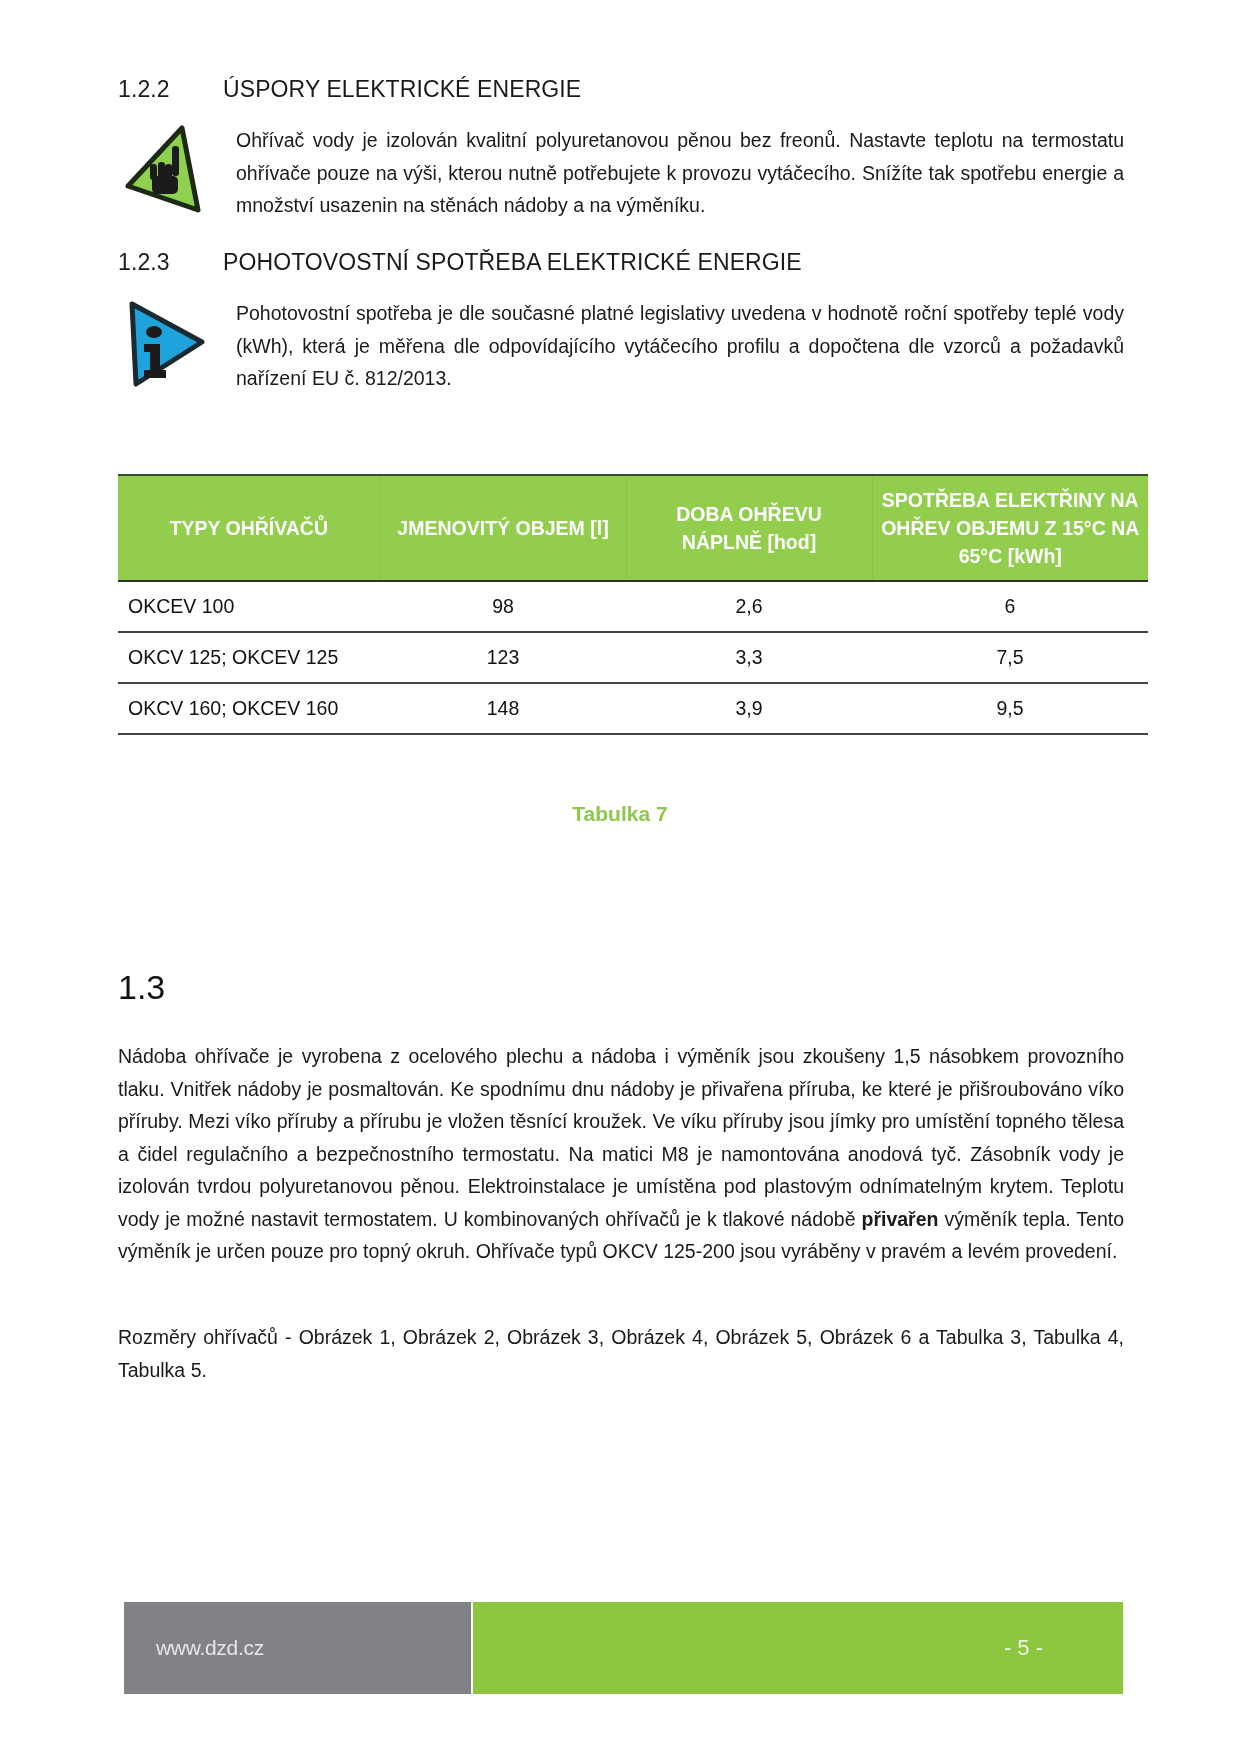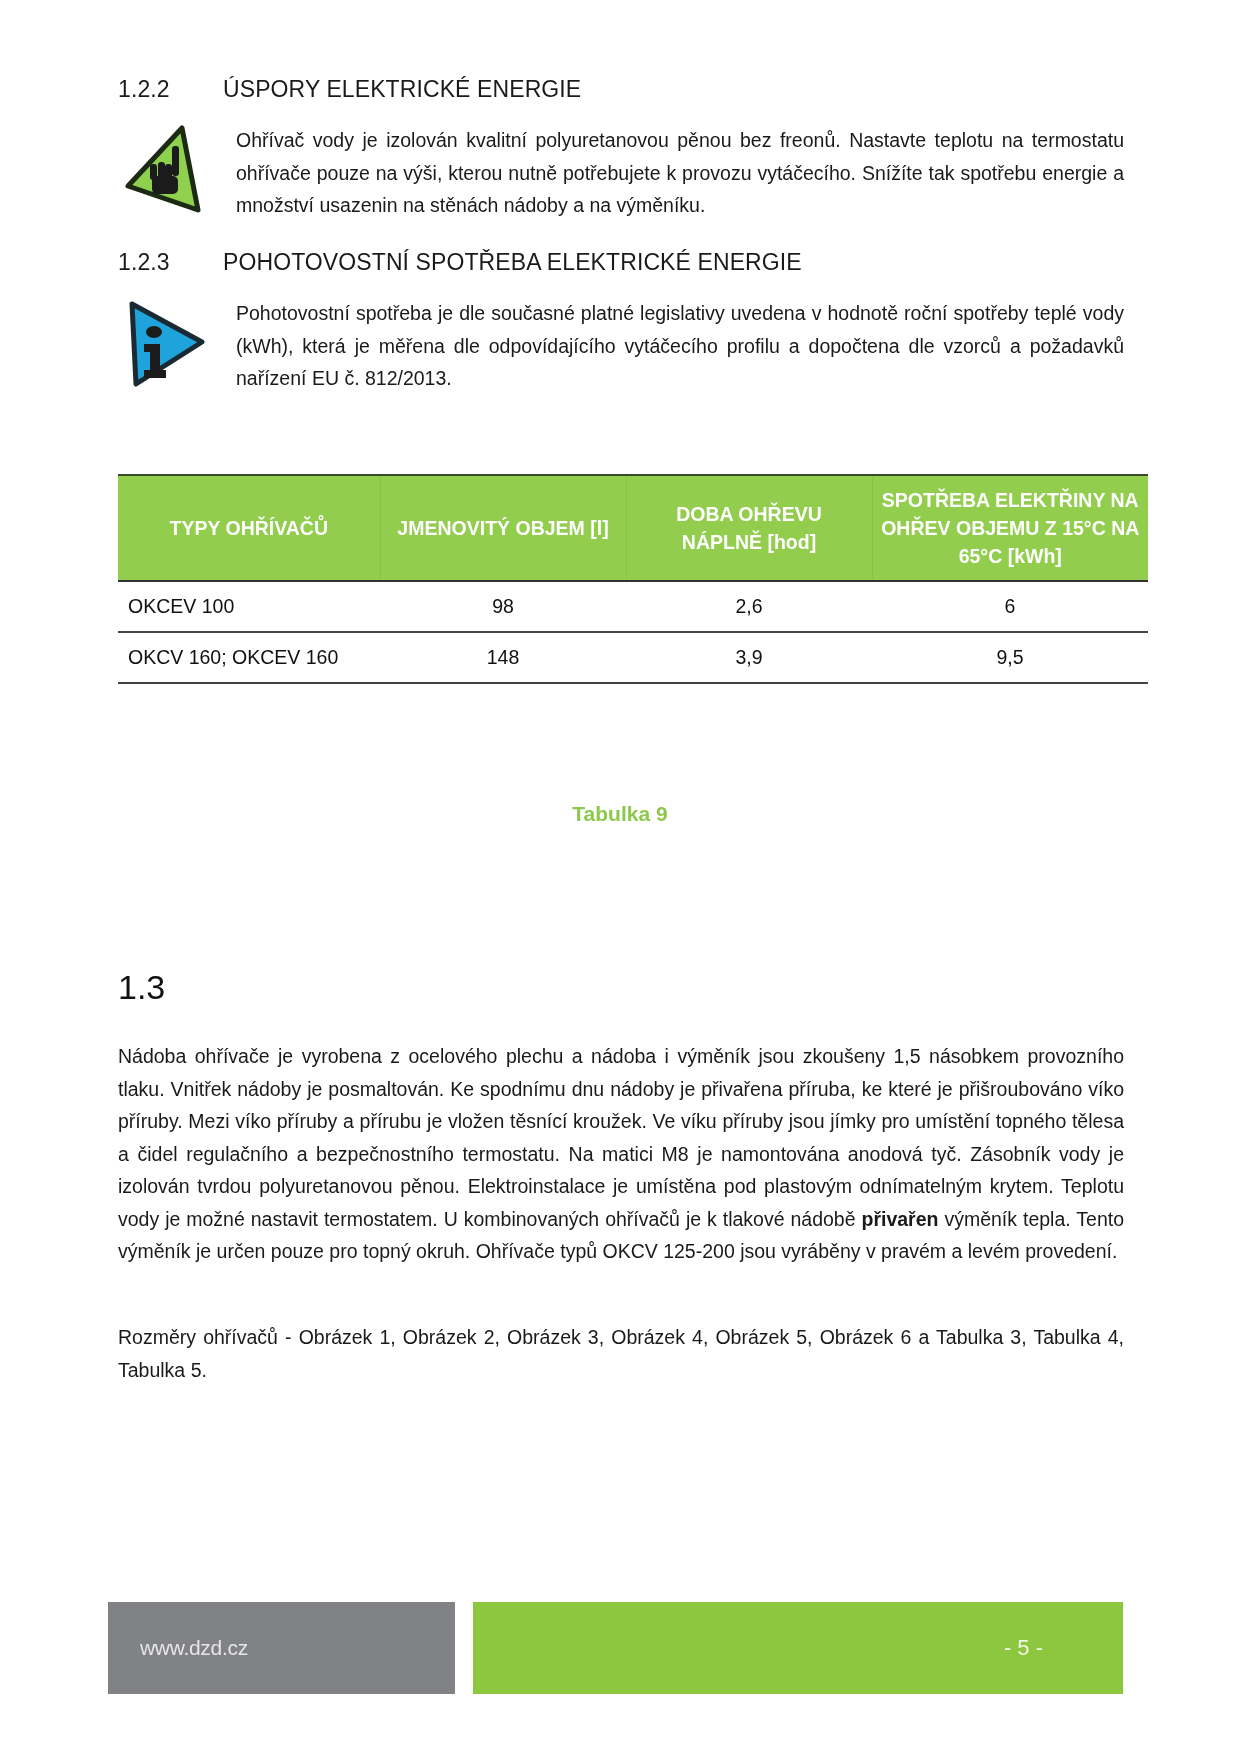--- a/index.html
+++ b/index.html
@@ -47,21 +47,21 @@
       border-bottom: 2px solid #444; color: #111;
     }
     .tbl tbody td.model { text-align: left; padding-left: 10px; font-weight: normal; }
     .caption {
       left: 0; width: 1240px; top: 802px; text-align: center;
       font-size: 21px; font-weight: bold; color: #8cc84b;
     }
 
     
     .footer-left {
-      left: 108px; top: 1602px; width: 347px; height: 92px; background: #818286;
+      left: 124px; top: 1602px; width: 347px; height: 92px; background: #818286;
       display: flex; align-items: center;
     }
     .footer-left span {
       color: #e6e6e6; font-size: 21px; margin-left: 32px; letter-spacing: -0.3px;
     }
     .footer-right {
       left: 473px; top: 1602px; width: 650px; height: 92px; background: #8dc63f;
       display: flex; align-items: center; justify-content: flex-end;
     }
     .footer-right span { color: #f0f7e4; font-size: 22px; margin-right: 80px; }
@@ -114,28 +114,34 @@
     </tr>
   </thead>
   <tbody>
     <tr>
       <td class="model">OKCEV 100</td>
       <td>98</td>
       <td>2,6</td>
       <td>6</td>
     </tr>
     <tr>
+      <td class="model">OKCV 125; OKCEV 125</td>
+      <td>123</td>
+      <td>3,3</td>
+      <td>7,5</td>
+    </tr>
+    <tr>
       <td class="model">OKCV 160; OKCEV 160</td>
       <td>148</td>
       <td>3,9</td>
       <td>9,5</td>
     </tr>
   </tbody>
 </table>
-<div class="abs caption">Tabulka 9</div>
+<div class="abs caption">Tabulka 7</div>
 
 <div class="abs h2" style="left:118px; top:968px;">
   <span class="num">1.3</span>
 </div>
 <div class="abs para" style="left:118px; top:1040px; width:1006px;"><span>Nádoba ohřívače je vyrobena z ocelového plechu a nádoba i výměník jsou zkoušeny 1,5 násobkem provozního tlaku. Vnitřek nádoby je posmaltován. Ke spodnímu dnu nádoby je přivařena příruba, ke které je přišroubováno víko příruby. Mezi víko příruby a přírubu je vložen těsnící kroužek. Ve víku příruby jsou jímky pro umístění topného tělesa a čidel regulačního a bezpečnostního termostatu. Na matici M8 je namontována anodová tyč. Zásobník vody je izolován tvrdou polyuretanovou pěnou. Elektroinstalace je umístěna pod plastovým odnímatelným krytem. Teplotu vody je možné nastavit termostatem. U kombinovaných ohřívačů je k tlakové nádobě </span><b>přivařen</b><span> výměník tepla. Tento výměník je určen pouze pro topný okruh. Ohřívače typů OKCV 125-200 jsou vyráběny v pravém a levém provedení.</span></div>
 <div class="abs para" style="left:118px; top:1321px; width:1006px;">Rozměry ohřívačů - Obrázek 1, Obrázek 2, Obrázek 3, Obrázek 4, Obrázek 5, Obrázek 6 a Tabulka 3, Tabulka 4, Tabulka 5.</div>
 
 <div class="abs footer-left">
   <span>www.dzd.cz</span>
 </div>

